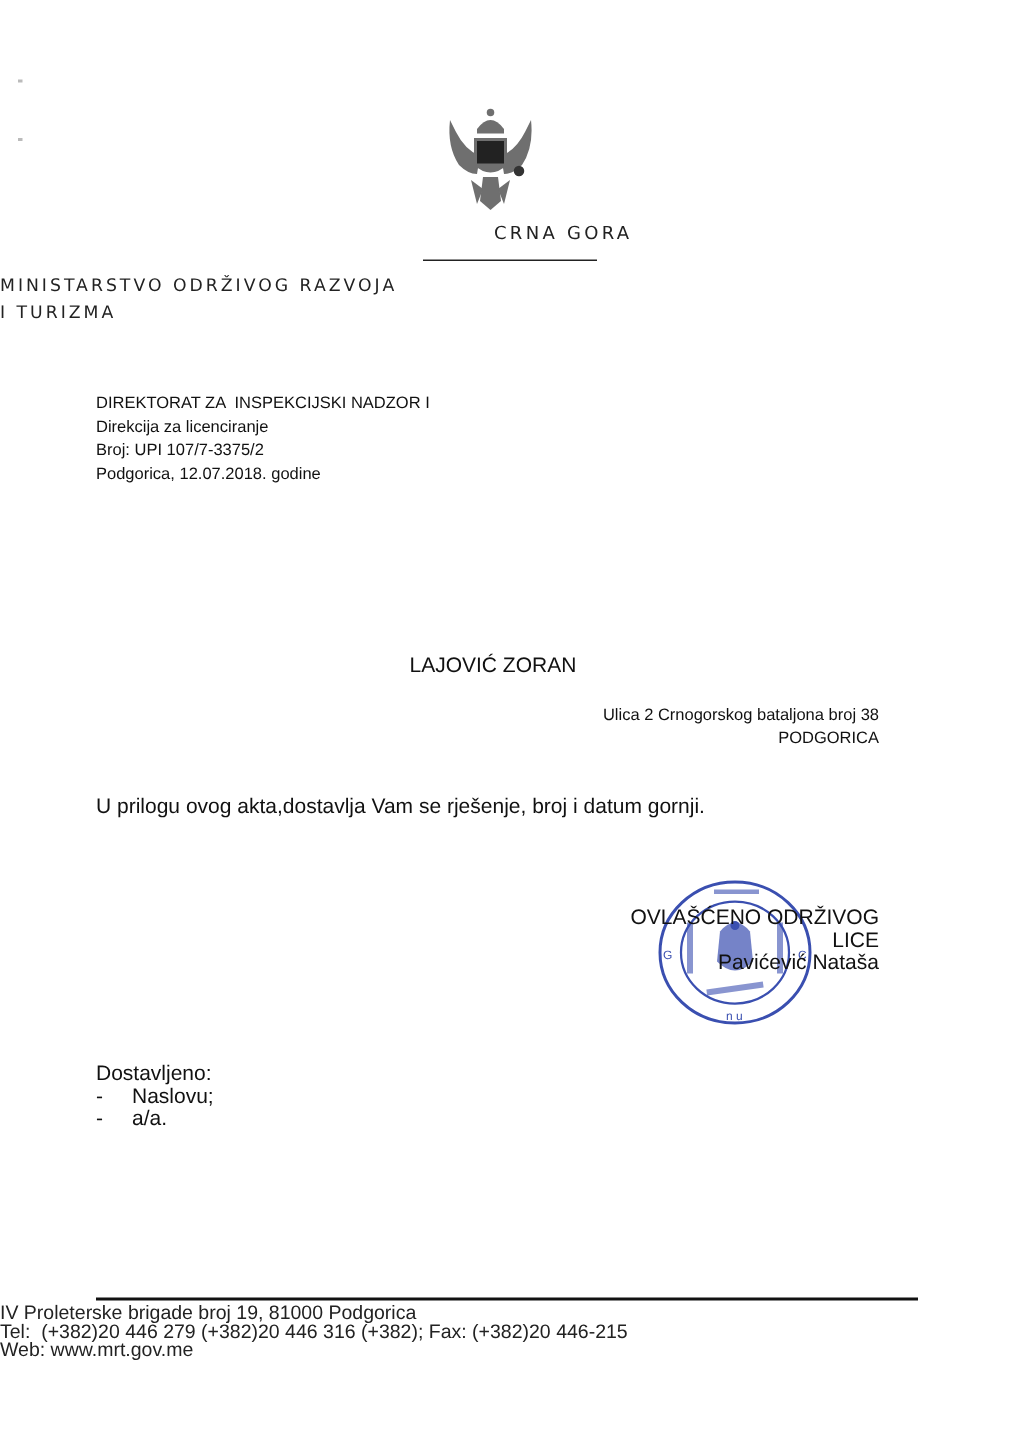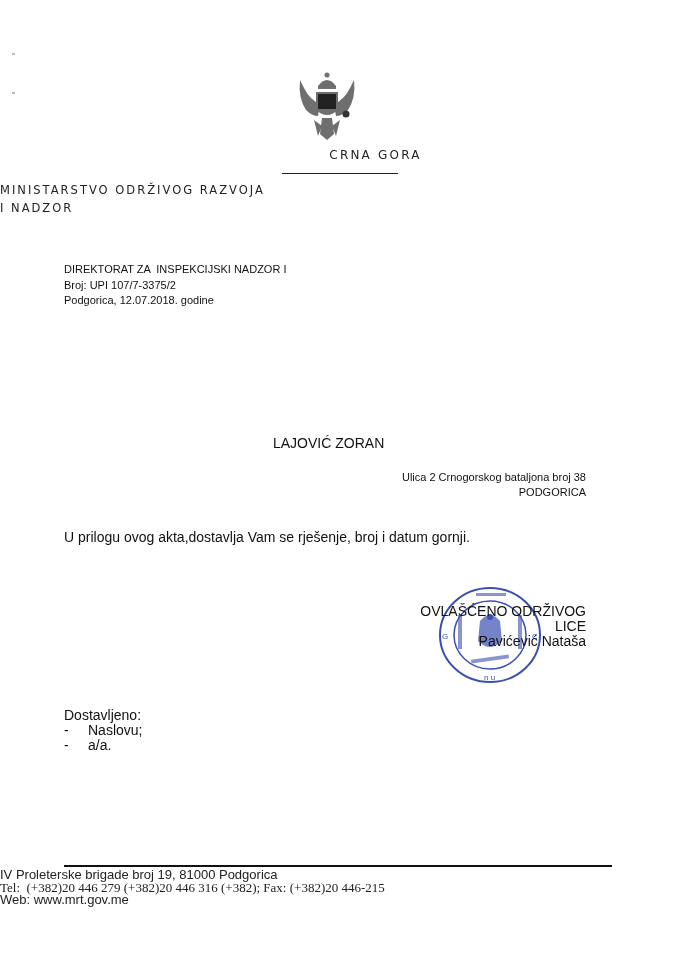--- a/index.html
+++ b/index.html
@@ -44,25 +44,26 @@
     <path d="M44 50 L36 56 L40 66 Z"></path>
   </g>
   <rect x="22" y="24" width="18" height="15" fill="#222"></rect>
   <circle cx="50" cy="44" r="3.5" fill="#333"></circle>
 </svg>
 
 <div class="abs country">CRNA GORA</div>
 <div class="abs hr-top"></div>
 <div class="abs ministry">
   <div>MINISTARSTVO ODRŽIVOG RAZVOJA</div>
-  <div>I NADZOR</div>
+  <div>I TURIZMA</div>
 </div>
 
 <div class="abs dept">
   <div style="white-space:pre;">DIREKTORAT ZA  INSPEKCIJSKI NADZOR I</div>
+  <div>Direkcija za licenciranje</div>
   <div>Broj: UPI 107/7-3375/2</div>
   <div>Podgorica, 12.07.2018. godine</div>
 </div>
 
 <div class="abs recipient-name">LAJOVIĆ ZORAN</div>
 <div class="abs address">
   <div>Ulica 2 Crnogorskog bataljona broj 38</div>
   <div>PODGORICA</div>
 </div>
 
@@ -95,15 +96,15 @@
   <div>Dostavljeno:</div>
   <ul>
     <li><span class="dash">-</span><span>Naslovu;</span></li>
     <li><span class="dash">-</span><span>a/a.</span></li>
   </ul>
 </div>
 
 <div class="abs hr-bottom"></div>
 <div class="abs footer">
   <div>IV Proleterske brigade broj 19, 81000 Podgorica</div>
-  <div style="white-space:pre;font-family:Liberation Serif, serif;">Tel:  (+382)20 446 279 (+382)20 446 316 (+382); Fax: (+382)20 446-215</div>
+  <div style="white-space:pre;">Tel:  (+382)20 446 279 (+382)20 446 316 (+382); Fax: (+382)20 446-215</div>
   <div>Web: www.mrt.gov.me</div>
 </div>
 
 </body></html>

